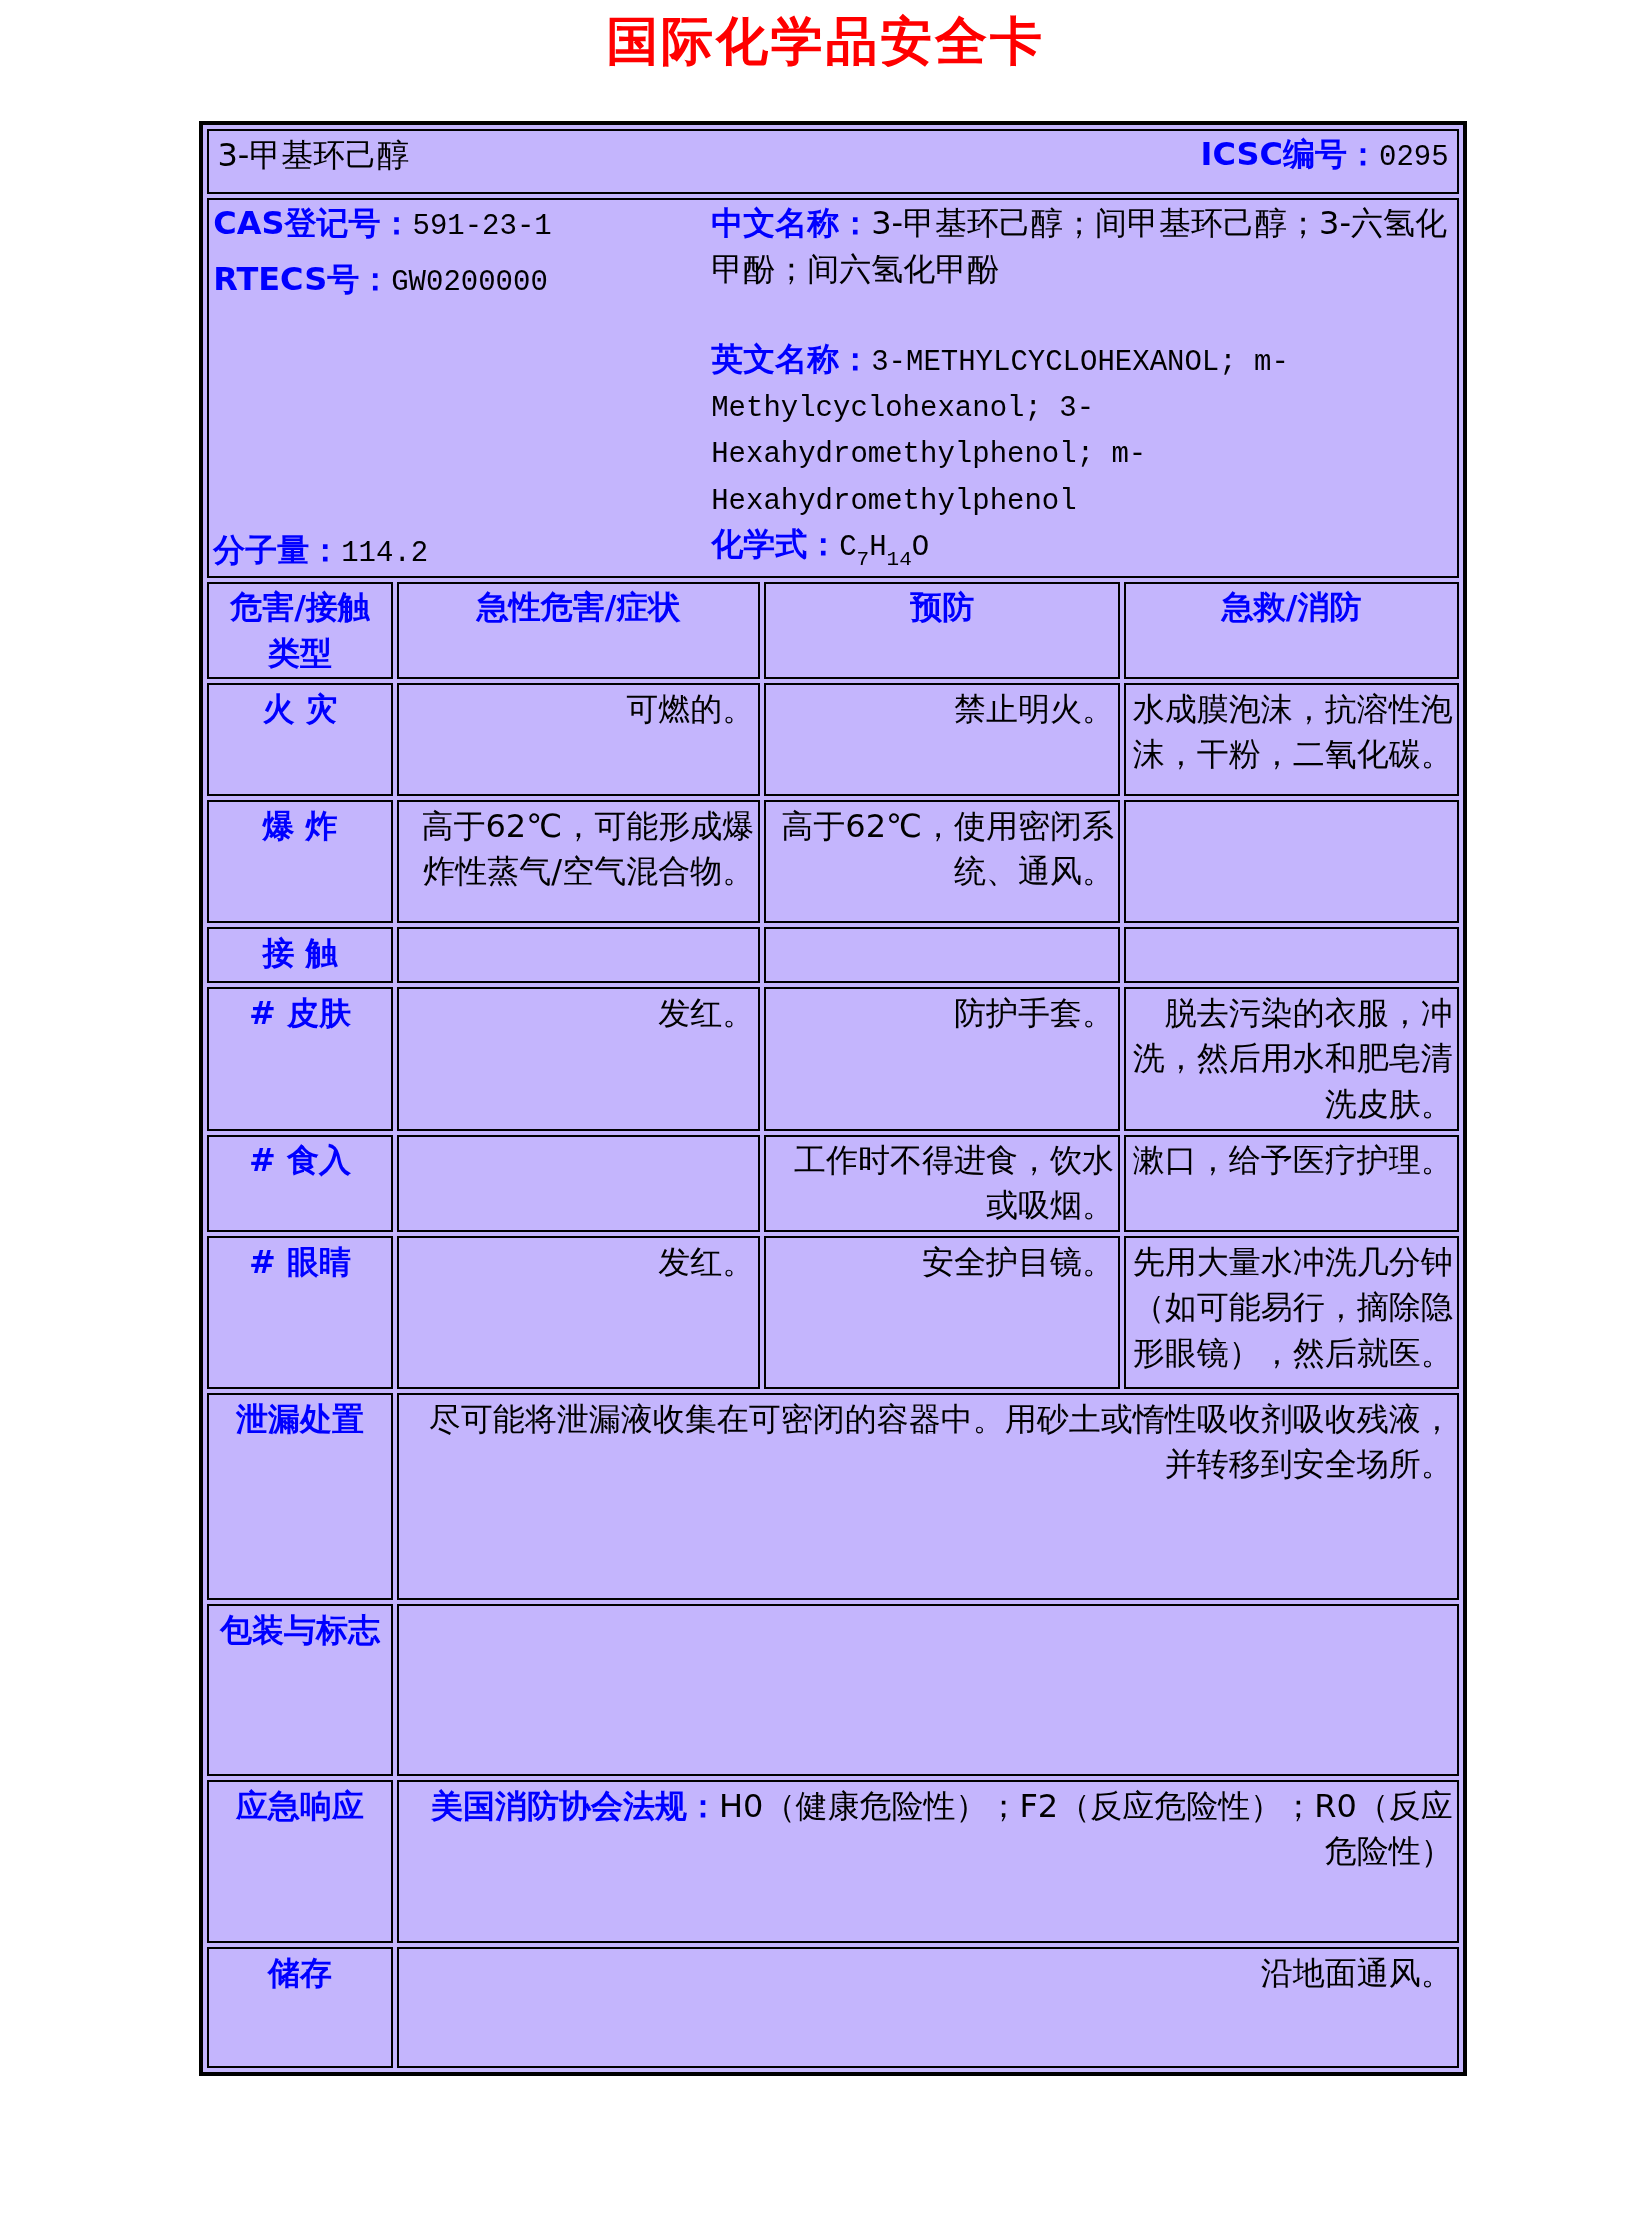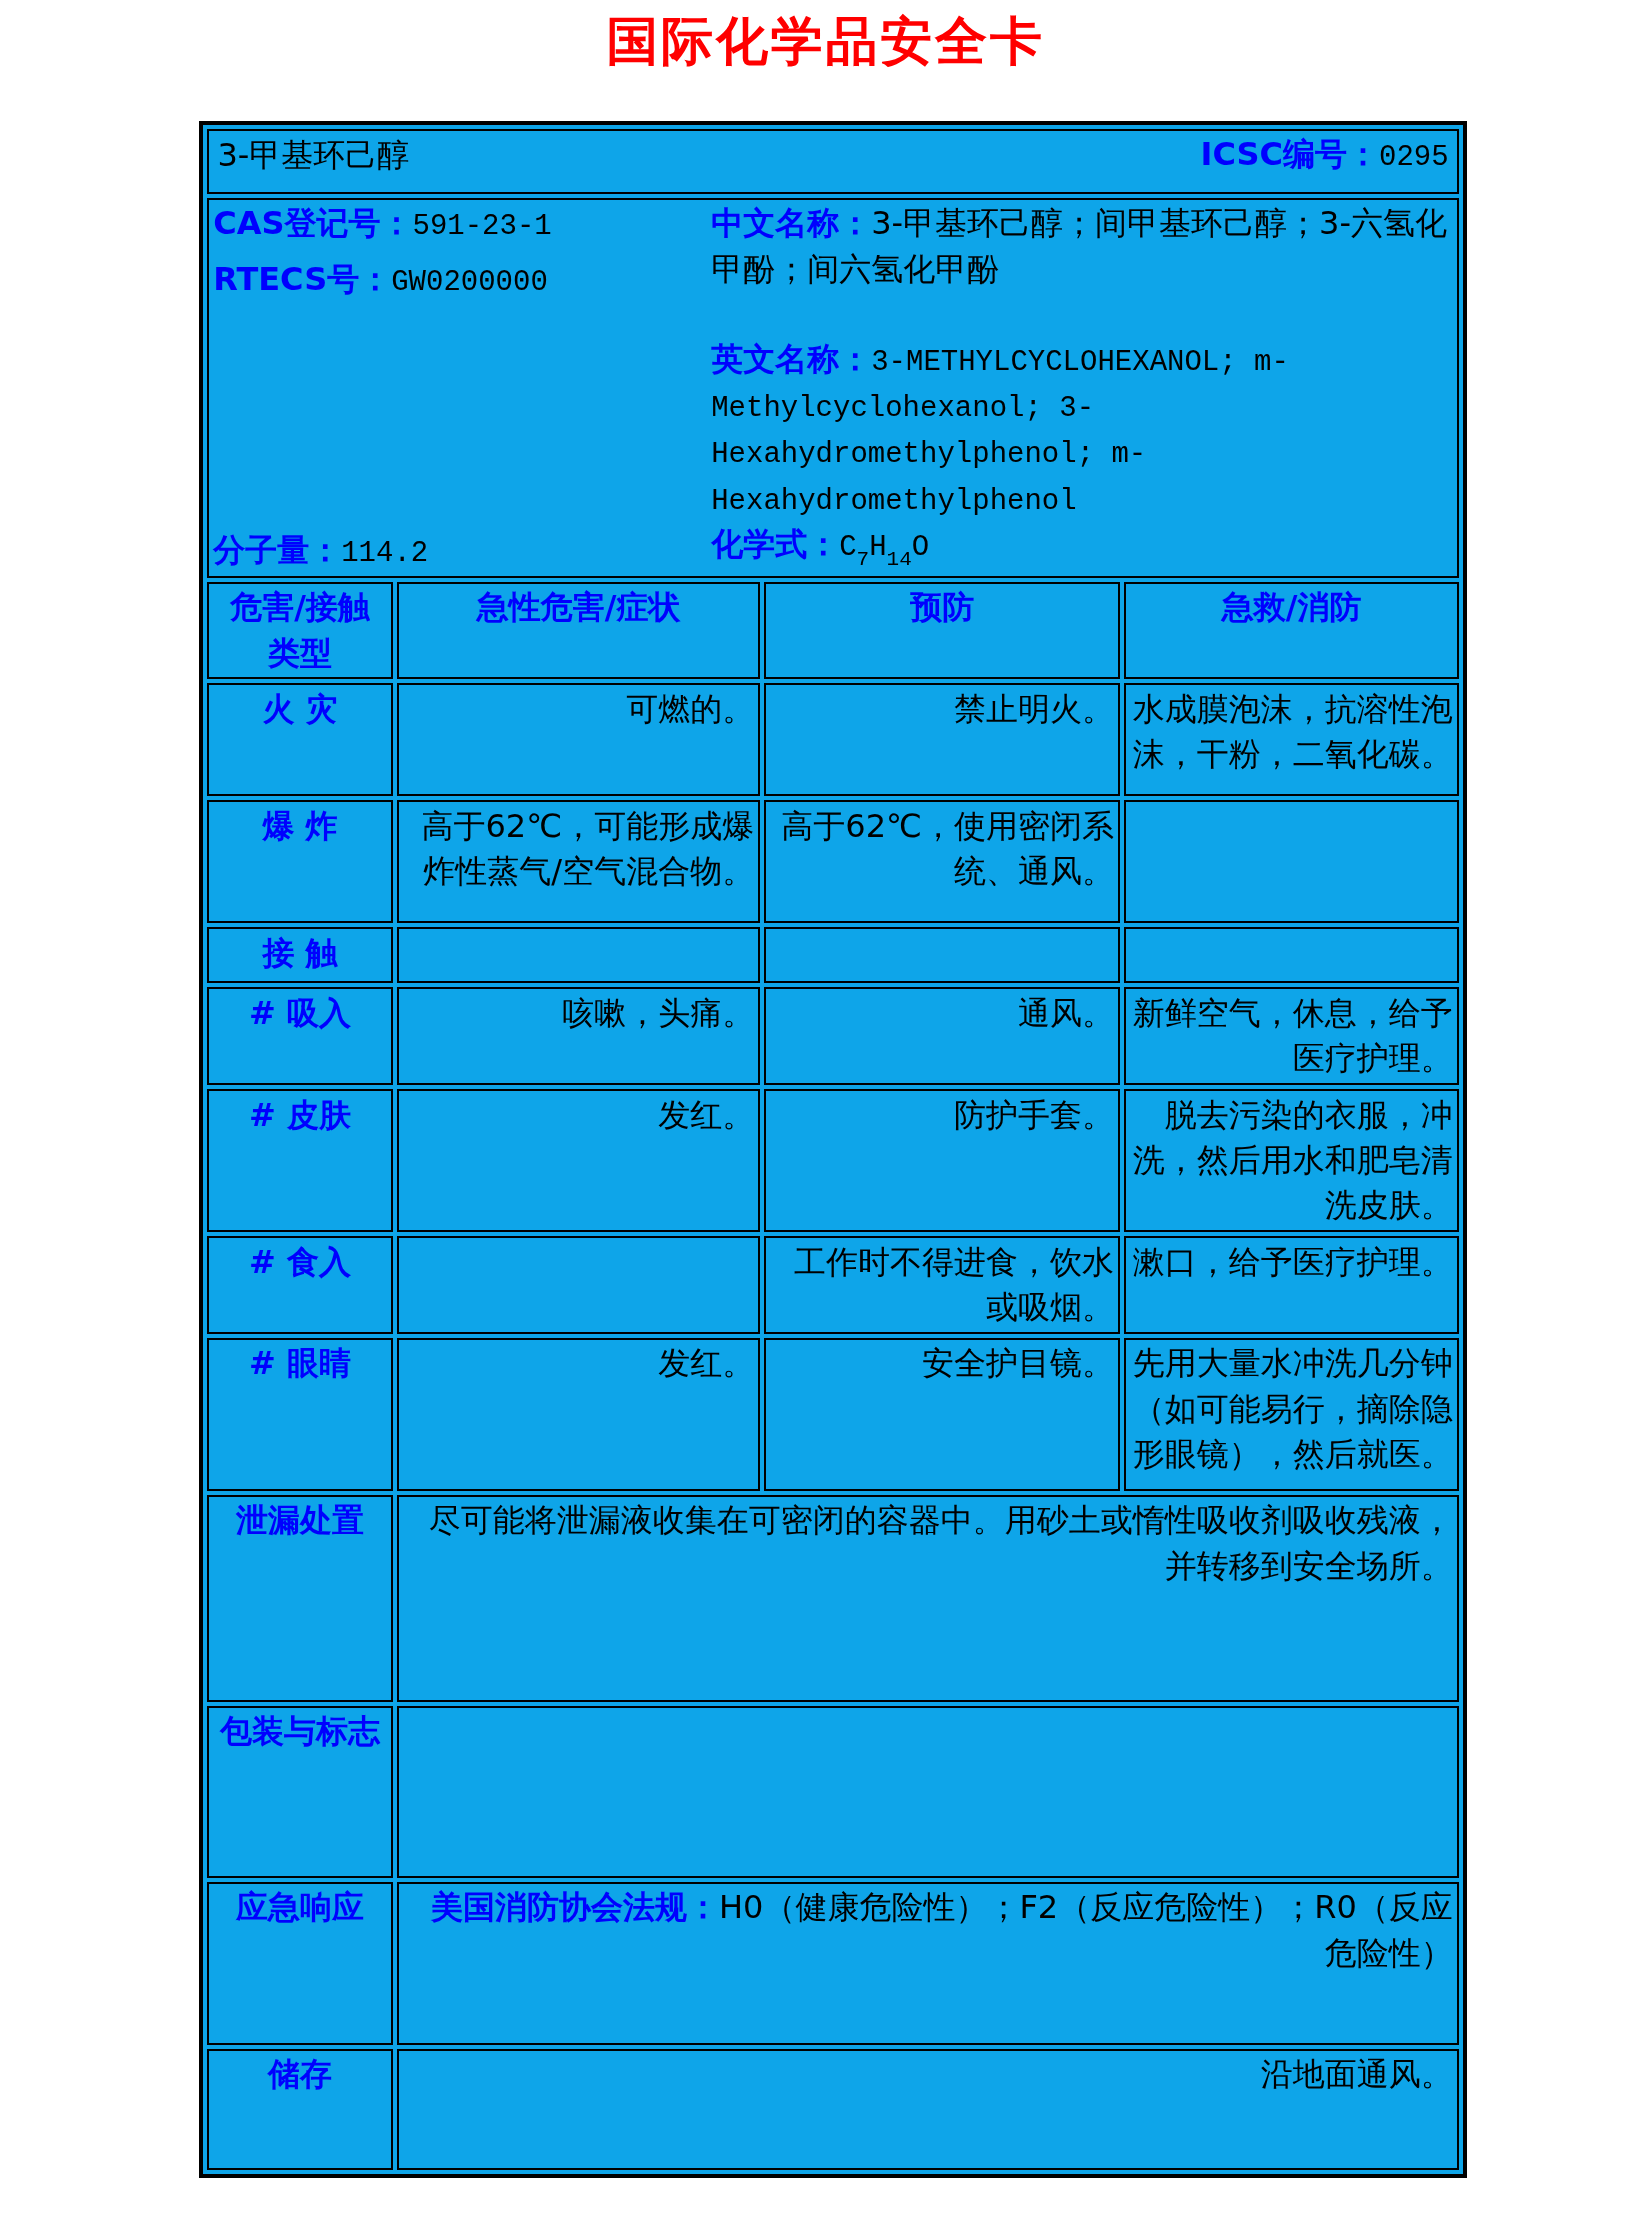--- a/index.html
+++ b/index.html
@@ -20,21 +20,21 @@
     font-size: 52px;
     font-weight: bold;
     color: #ff0000;
     letter-spacing: 2.8px;
     line-height: 1.1;
   }
   .card {
     margin: 51px 0 0 199px;
     width: 1260px;
     border: 4.2px solid #000000;
-    background: #0ea5e9;
+    background: #c4b5fd;
   }
   table.cardtbl {
     width: 100%;
     border-collapse: separate;
     border-spacing: 4.2px;
     table-layout: fixed;
   }
   table.cardtbl td {
     border: 2.1px solid #000000;
     vertical-align: top;
@@ -165,26 +165,20 @@
       <td class="content"></td>
     </tr>
 
     <tr style="height:56px;">
       <td class="rowlabel">接 触</td>
       <td class="content"></td>
       <td class="content"></td>
       <td class="content"></td>
     </tr>
 
-    <tr style="height:83px;">
-      <td class="rowlabel"># 吸入</td>
-      <td class="content">咳嗽，头痛。</td>
-      <td class="content">通风。</td>
-      <td class="content">新鲜空气，休息，给予医疗护理。</td>
-    </tr>
 
     <tr style="height:123px;">
       <td class="rowlabel"># 皮肤</td>
       <td class="content">发红。</td>
       <td class="content">防护手套。</td>
       <td class="content">脱去污染的衣服，冲洗，然后用水和肥皂清洗皮肤。</td>
     </tr>
 
     <tr style="height:90px;">
       <td class="rowlabel"># 食入</td>

